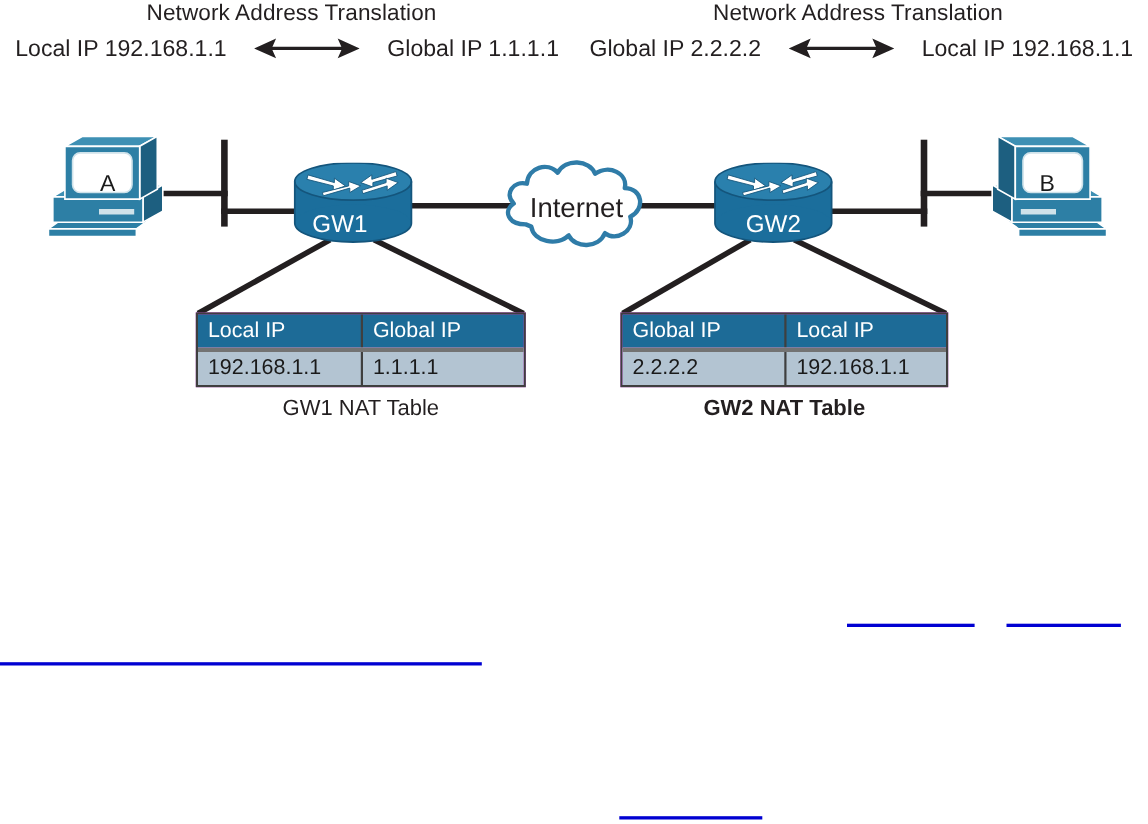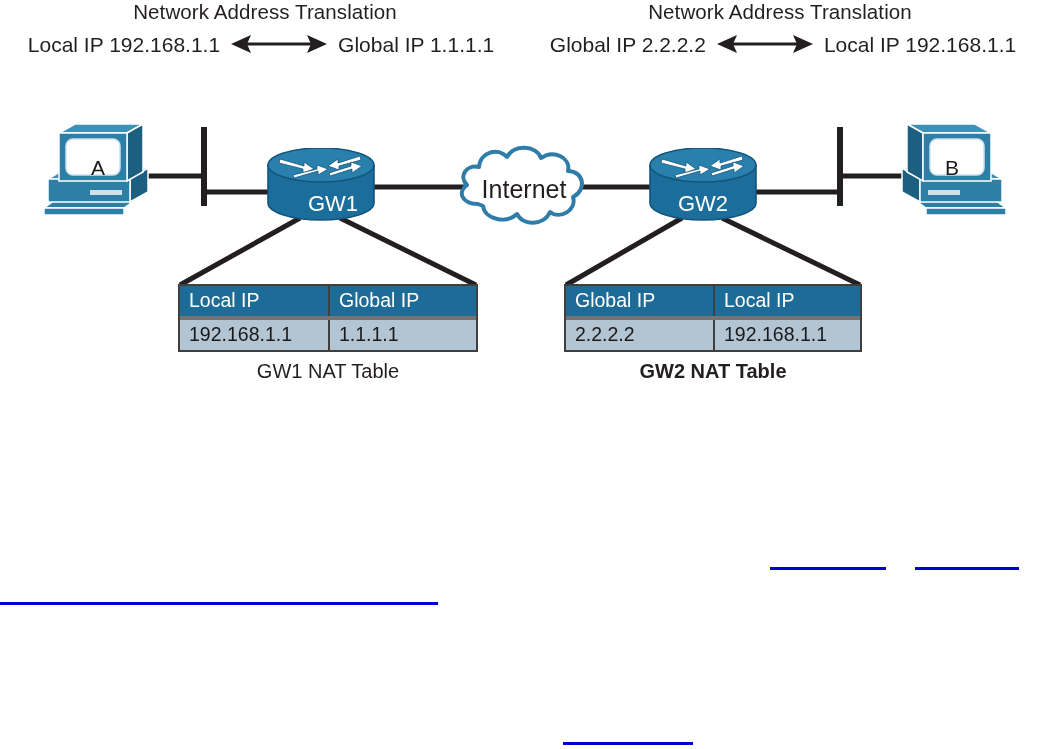--- a/index.html
+++ b/index.html
@@ -35,21 +35,21 @@
     letter-spacing: 0.1px;
   }
   .nat-caption.title {
     font-size: 20.5px;
   }
   .flow-row {
     position: absolute;
     display: flex;
     align-items: center;
     justify-content: center;
-    gap: 11px;
+    gap: 25px;
     font-size: 21px;
     color: #231f20;
     white-space: nowrap;
   }
   .flow-left, .flow-right { line-height: 1; }
 
   .dbl-arrow {
     position: relative;
     width: 96px;
     height: 22px;
@@ -242,21 +242,21 @@
     <path d="M2,17 L2,55 A53,17 0 0 0 108,55 L108,17" fill="none" stroke="#14557c" stroke-width="1.6"></path>
     <ellipse cx="55" cy="17" rx="53" ry="17" fill="none" stroke="#14557c" stroke-width="1.6"></ellipse>
 
     <g fill="#ffffff" stroke="#14557c" stroke-width="0.8">
       <polygon points="14,11 38,18 38,14 48,21 37,25 37,21 13,15"></polygon>
       <polygon points="30,28 54,21 54,25 64,19 53,15 53,19 29,25" transform="translate(-2,2)"></polygon>
       <polygon points="96,10 74,17 74,13 64,20 75,24 75,20 97,14" transform="translate(-2,-2)"></polygon>
       <polygon points="62,27 84,20 84,24 94,17 83,13 83,17 61,24" transform="translate(2,1)"></polygon>
     </g>
   </svg>
-  <div class="router-label" style="left:278px; top:191px; width:110px;">GW1</div>
+  <div class="router-label" style="left:254px; top:191px; width:110px;">GW1</div>
 
   <svg class="layer" style="left:648px; top:148px;" width="110" height="76" viewBox="0 0 110 76">
     <path d="M2,17 L2,55 A53,17 0 0 0 108,55 L108,17 Z" fill="#1b6e9c"></path>
     <ellipse cx="55" cy="55" rx="53" ry="17" fill="#1b6e9c"></ellipse>
     <ellipse cx="55" cy="17" rx="53" ry="17" fill="#2a80ad"></ellipse>
     <path d="M2,17 L2,55 A53,17 0 0 0 108,55 L108,17" fill="none" stroke="#14557c" stroke-width="1.6"></path>
     <ellipse cx="55" cy="17" rx="53" ry="17" fill="none" stroke="#14557c" stroke-width="1.6"></ellipse>
     <g fill="#ffffff" stroke="#14557c" stroke-width="0.8">
       <polygon points="14,11 38,18 38,14 48,21 37,25 37,21 13,15"></polygon>
       <polygon points="30,28 54,21 54,25 64,19 53,15 53,19 29,25" transform="translate(-2,2)"></polygon>

